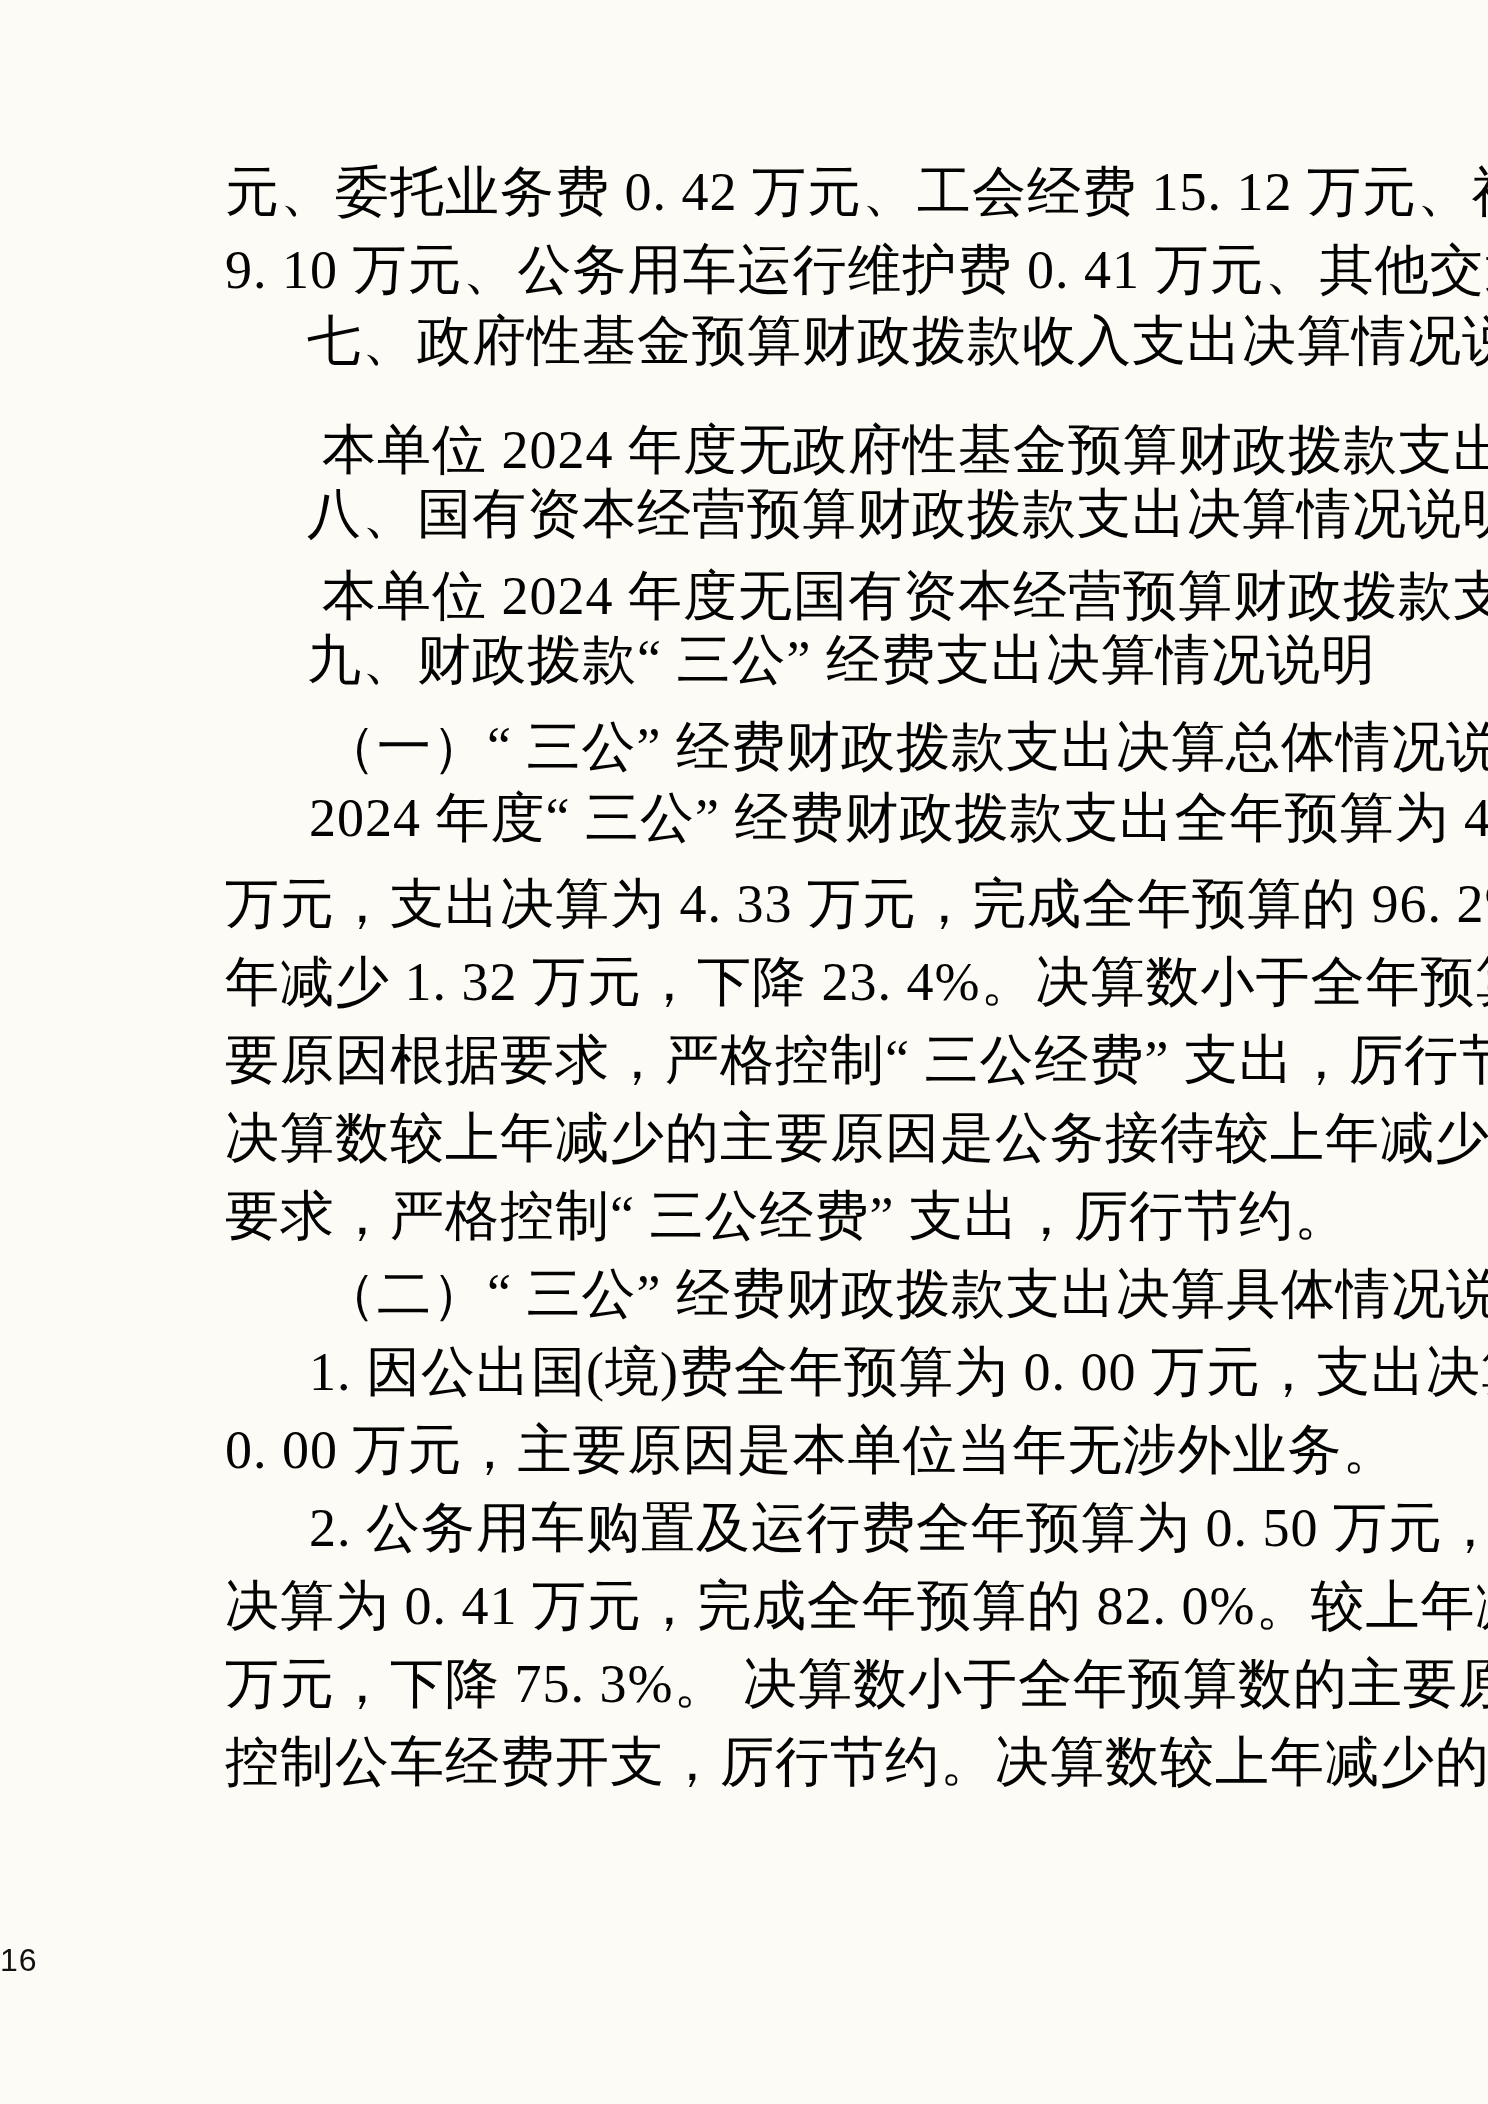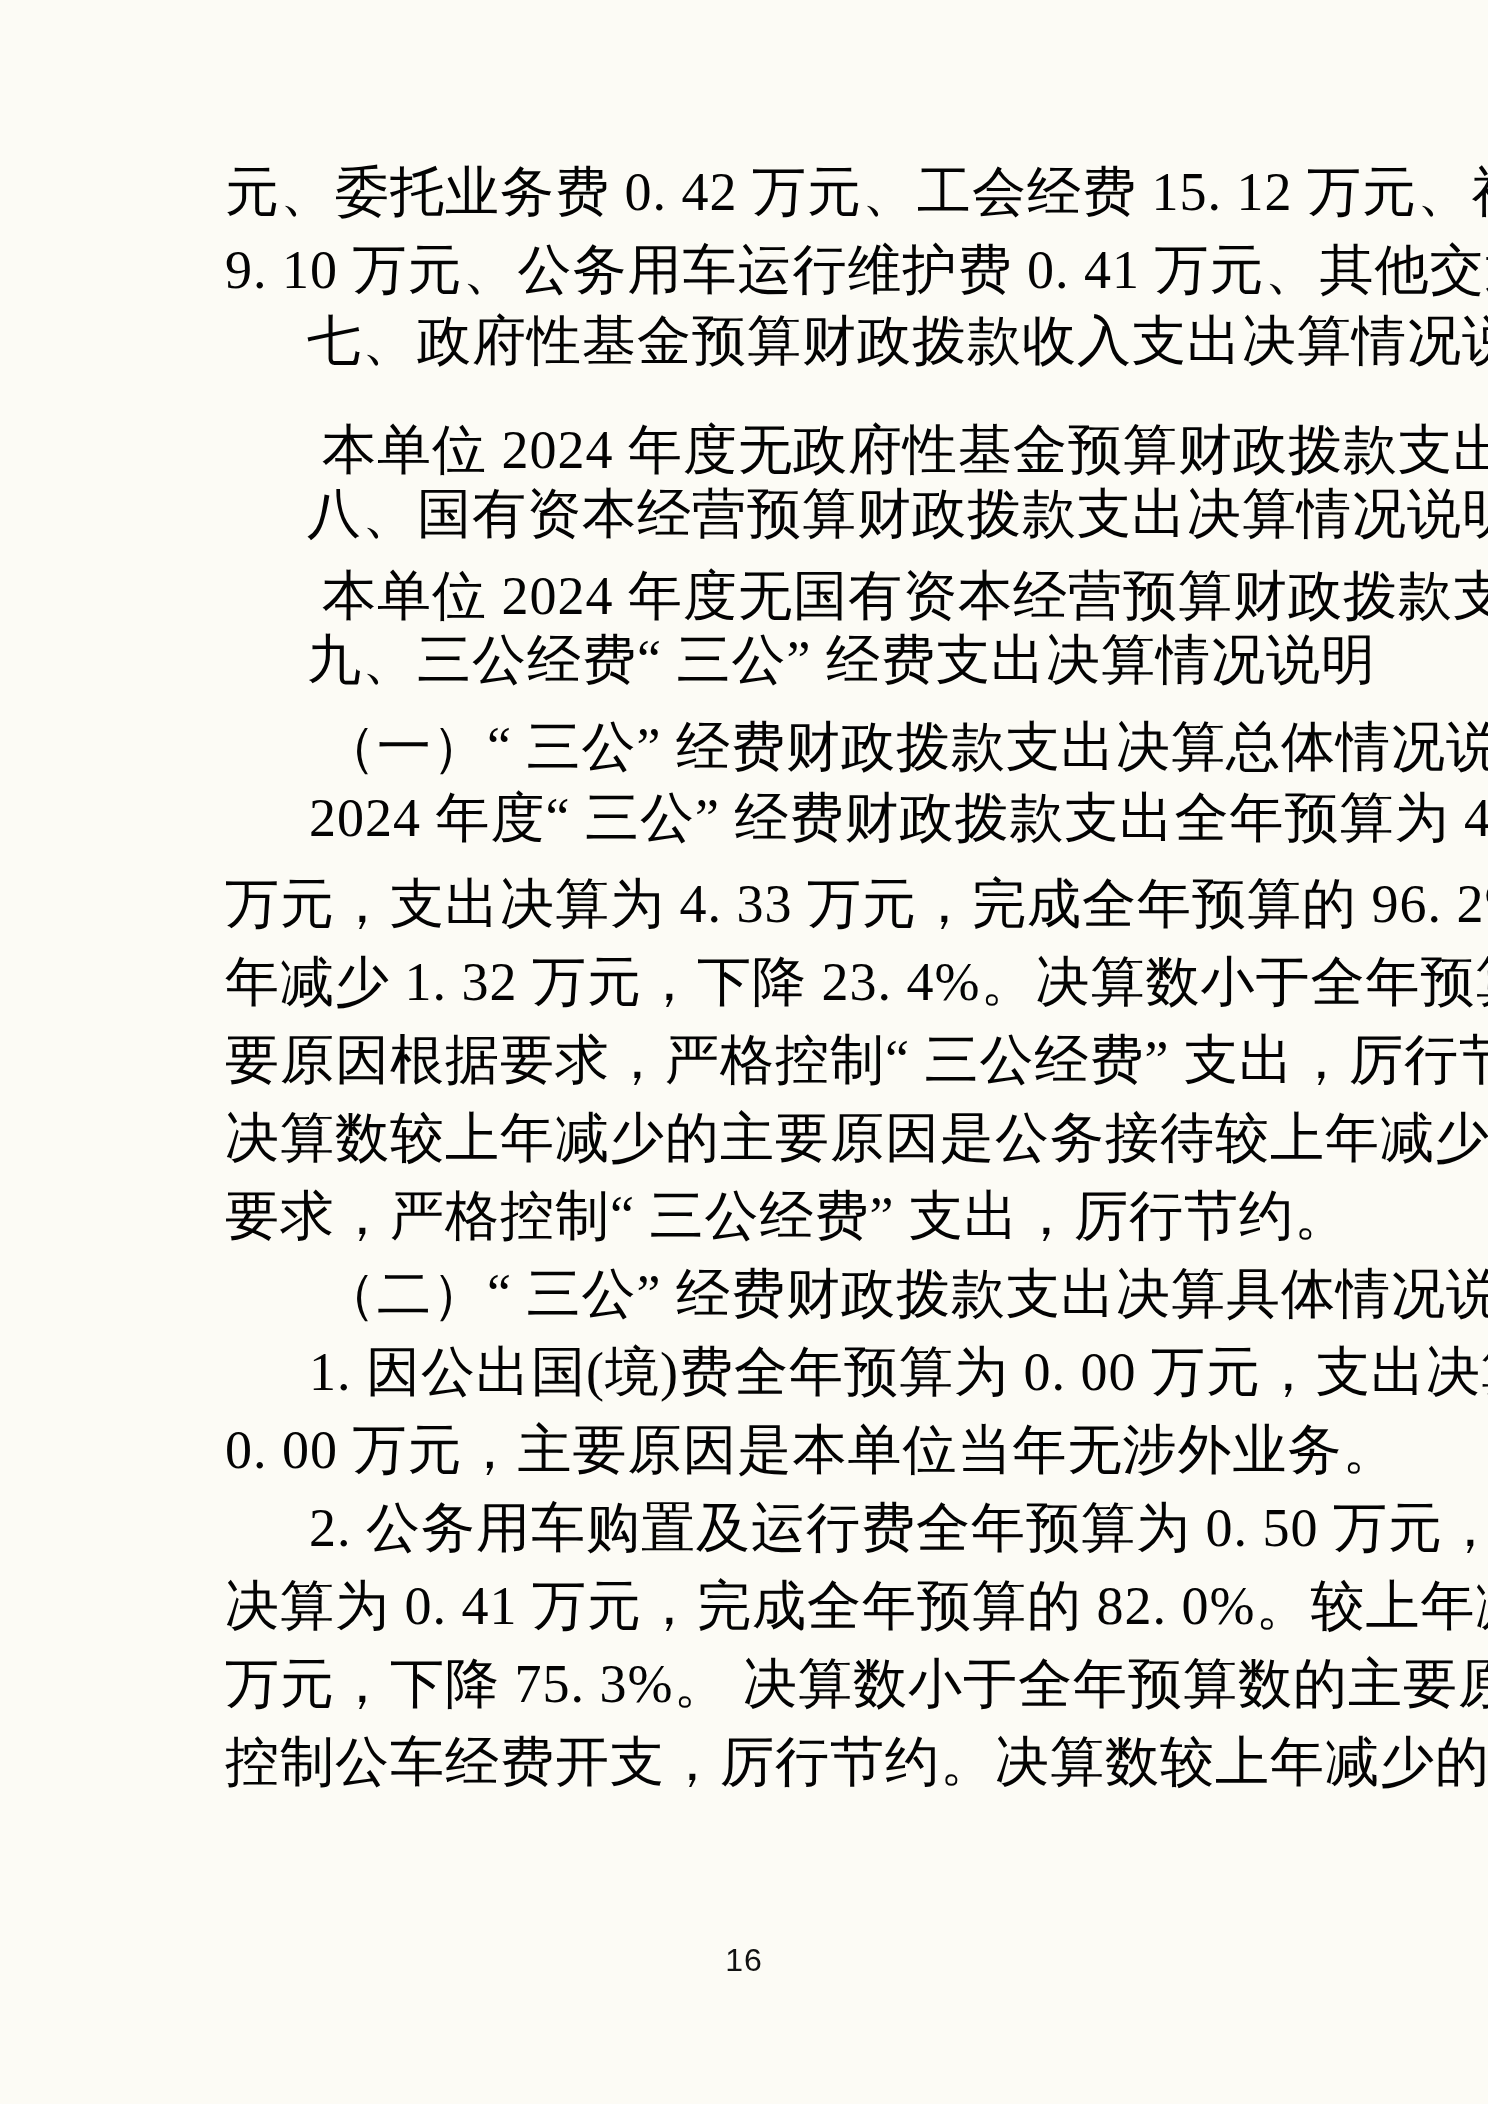--- a/index.html
+++ b/index.html
@@ -49,39 +49,39 @@
   
   .line:nth-child(4)  { margin-top: 45px; }
   .line:nth-child(6)  { margin-top: 18px; }
   .line:nth-child(8)  { margin-top: 23px; }
   .line:nth-child(10) { margin-top: 8px;  }
   .page-footer {
     position: absolute;
     left: 0;
     right: 0;
     top: 1942px;
-    text-align: center;
+    text-align: left;
     font-size: 32px;
     letter-spacing: 1px;
     color: #111;
     font-family: "Liberation Sans", "DejaVu Sans", sans-serif;
   }
 </style>
 </head>
 <body>
 
 <div class="page">
   <div class="text-body">
       <div class="line body">元、委托业务费 0. 42 万元、工会经费 15. 12 万元、福利费</div>
       <div class="line body">9. 10 万元、公务用车运行维护费 0. 41 万元、其他交通费用</div>
       <div class="line sec-heading">七、政府性基金预算财政拨款收入支出决算情况说明</div>
       <div class="line sub-line">本单位 2024 年度无政府性基金预算财政拨款支出。</div>
       <div class="line sec-heading">八、国有资本经营预算财政拨款支出决算情况说明</div>
       <div class="line sub-line">本单位 2024 年度无国有资本经营预算财政拨款支出。</div>
-      <div class="line sec-heading">九、三公经费“ 三公” 经费支出决算情况说明</div>
+      <div class="line sec-heading">九、财政拨款“ 三公” 经费支出决算情况说明</div>
       <div class="line sub-line">（一）“ 三公” 经费财政拨款支出决算总体情况说明</div>
       <div class="line para-first">2024 年度“ 三公” 经费财政拨款支出全年预算为 4. 50</div>
       <div class="line body">万元，支出决算为 4. 33 万元，完成全年预算的 96. 2%。较上</div>
       <div class="line body">年减少 1. 32 万元，下降 23. 4%。决算数小于全年预算数的主</div>
       <div class="line body">要原因根据要求，严格控制“ 三公经费” 支出，厉行节约。</div>
       <div class="line body">决算数较上年减少的主要原因是公务接待较上年减少，根据</div>
       <div class="line body">要求，严格控制“ 三公经费” 支出，厉行节约。</div>
       <div class="line sub-body">（二）“ 三公” 经费财政拨款支出决算具体情况说明。</div>
       <div class="line para-first">1. 因公出国(境)费全年预算为 0. 00 万元，支出决算为</div>
       <div class="line body">0. 00 万元，主要原因是本单位当年无涉外业务。</div>

